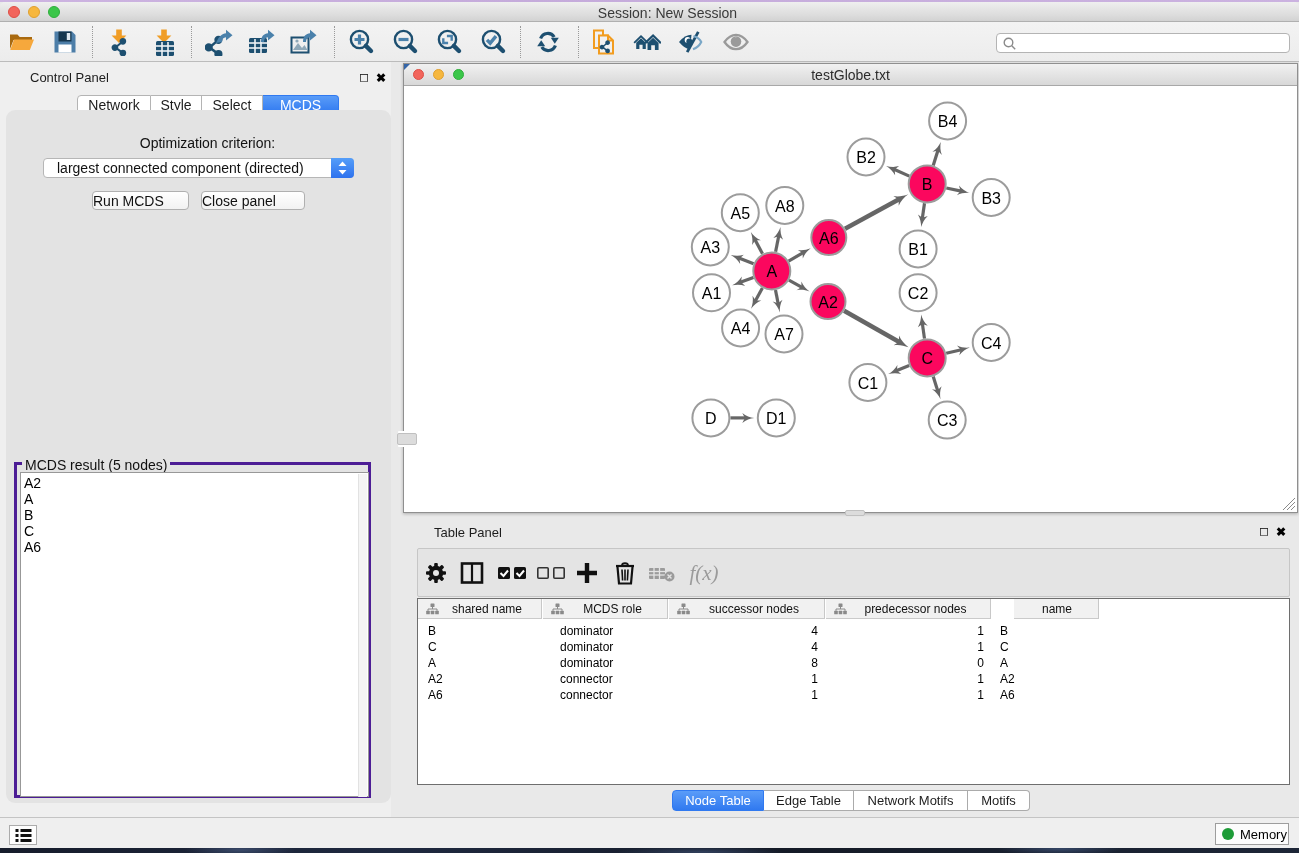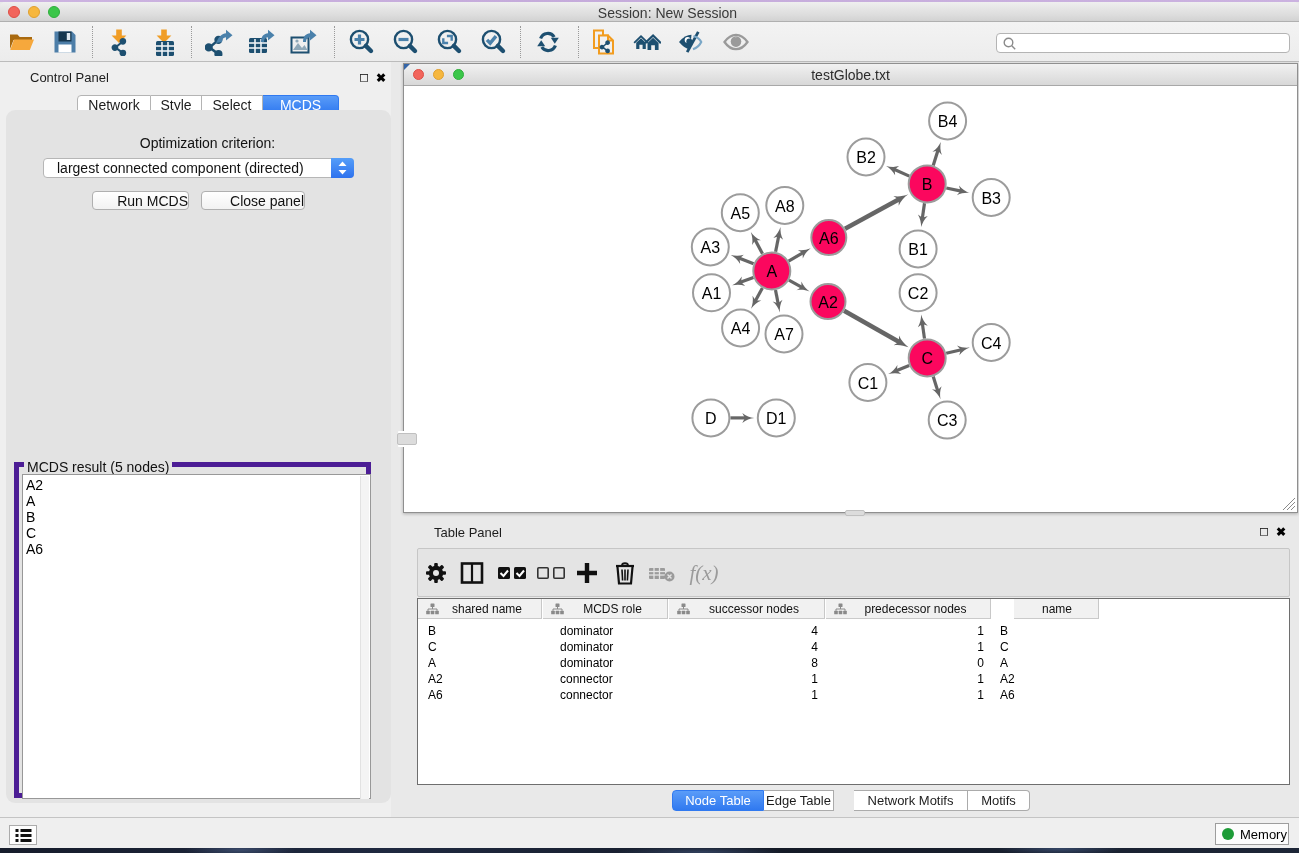--- a/index.html
+++ b/index.html
@@ -46,24 +46,24 @@
 #cp-box { left:6px; top:110px; width:385px; height:693px;
   background:#e3e3e3; border-radius:9px; }
 #opt-label { left:0; top:25px; width:100%; text-align:center; font-size:14px; color:#111; }
 #dropdown { left:37px; top:48px; width:311px; height:20px; background:#fff;
   border:1px solid #b6b6b6; border-radius:4px; }
 #dropdown .txt { position:absolute; left:13px; top:1px; font-size:14px; color:#111; }
 #stepper { position:absolute; right:-1px; top:-1px; width:23px; height:20px;
   background:linear-gradient(#559ef9,#2e72ee); border-radius:0 4px 4px 0; }
 .btn { position:absolute; height:19px; background:linear-gradient(#ffffff,#f2f2f2);
   border:1px solid #b0b0b0; border-radius:4px; font-size:14px; color:#111;
-  text-align:right; line-height:18px; }
+  text-align:left; line-height:18px; }
 
 #mcds-group { left:8px; top:352px; width:357px; height:336px;
-  border:5px solid #4c1d95; }
+  border:3px solid #4c1d95; }
 #mcds-legend { position:absolute; left:5px; top:-8px; background:#e3e3e3;
   padding:0 3px; font-size:14px; color:#111; }
 #mcds-list { position:absolute; left:3px; top:7px; width:349px; height:325px;
   background:#fff; border:1px solid #989898; font-size:14px; color:#000; }
 #mcds-list div.it { padding-left:3px; height:16px; line-height:16px; }
 #mcds-scroll { position:absolute; right:1px; top:1px; width:9px; height:323px;
   background:#f4f4f4; border-left:1px solid #e2e2e2; }
 
 
 
@@ -605,21 +605,21 @@
           <span style="left:10px">A6</span>
           <span style="left:142px">connector</span>
           <span style="left:251px;width:149px;text-align:right">1</span>
           <span style="left:408px;width:158px;text-align:right">1</span>
           <span style="left:582px">A6</span>
         </div>
       </div>
   </div>
   <div class="abs" id="btabs">
     <div class="btab first sel" style="left:0;width:92px;">Node Table</div>
-    <div class="btab" style="left:92px;width:70px;">Edge Table</div>
+    <div class="btab" style="left:92px;width:90px;">Edge Table</div>
     <div class="btab" style="left:182px;width:114px;">Network Motifs</div>
     <div class="btab last" style="left:296px;width:62px;">Motifs</div>
   </div>
 
   <div class="abs" id="statusbar">
     <div id="stat-left">
         <svg width="17" height="15" viewBox="0 0 17 15">
           <g fill="#111">
             <rect x="0.5" y="1" width="3" height="3"></rect>
             <rect x="0.5" y="6" width="3" height="3"></rect>

